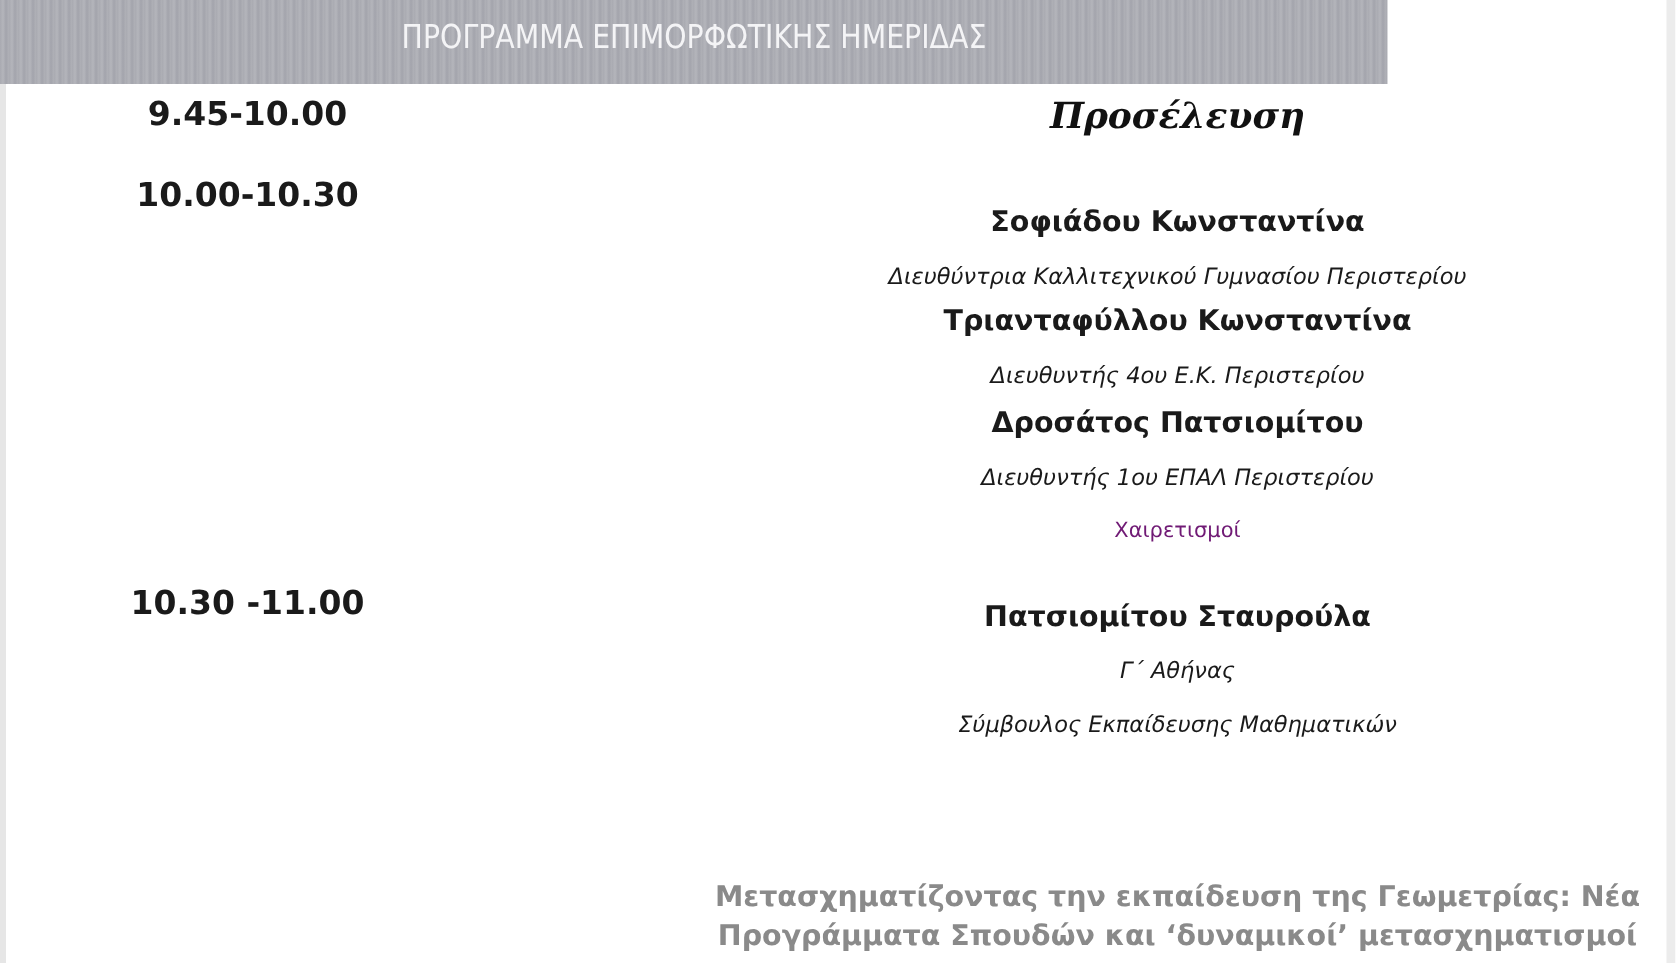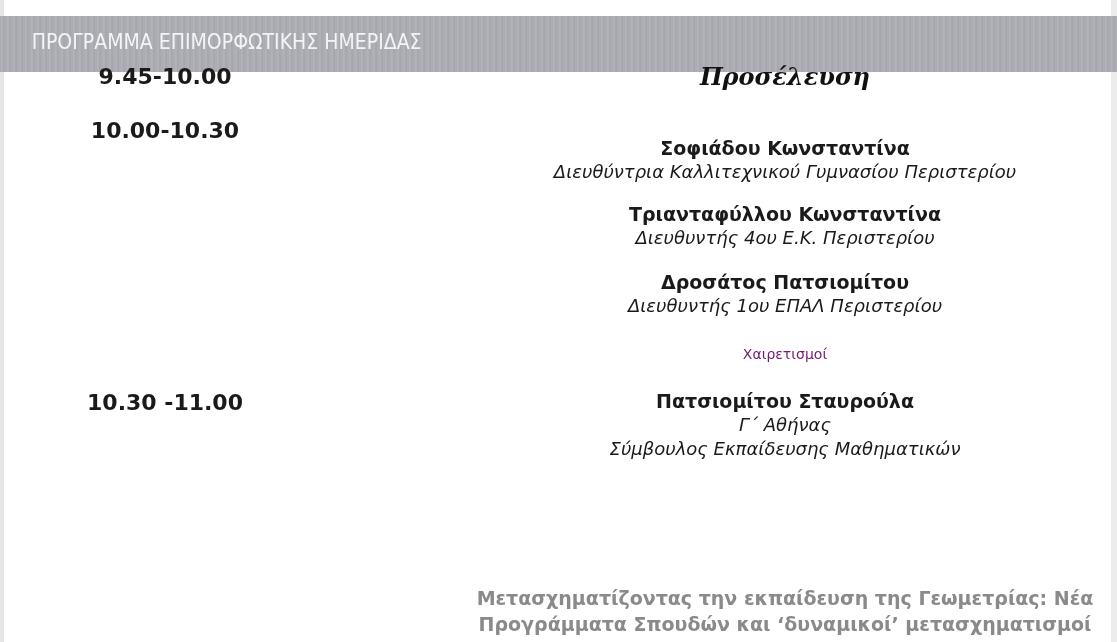--- a/index.html
+++ b/index.html
@@ -5,43 +5,43 @@
   html, body { margin:0; padding:0; }
   body {
     width:1117px; height:642px; overflow:hidden; position:relative;
     background:#ffffff;
     font-family:"DejaVu Sans", sans-serif;
     color:#1a1a1a;
   }
   .edge-left { position:absolute; left:0; top:0; width:4px; height:642px; background:#e6e6e6; }
   .edge-right { position:absolute; right:0; top:0; width:6px; height:642px; background:#ececec; }
   .banner {
-    position:absolute; left:0; top:16px; width:1117px; height:56px;
+    position:absolute; left:0; top:0; width:925px; height:56px;
     background: repeating-linear-gradient(90deg, #a9aab1 0px, #b4b5bb 2px, #a3a4ac 4px, #b0b1b7 6px);
-    display:flex; align-items:center; 
+    display:flex; align-items:center; justify-content:center;
   }
   .banner-title {
     color:#f4f4f6; font-size:22px; letter-spacing:0px;
     font-family:"DejaVu Sans", sans-serif;
     transform:scaleX(0.86); transform-origin:center;
     margin-top:-6px;
   }
   .time {
     position:absolute; left:0; width:330px; text-align:center;
     font-weight:bold; font-size:22px; color:#1a1a1a;
     font-family:"DejaVu Sans", sans-serif;
   }
   .center {
     position:absolute; left:500px; width:570px; text-align:center;
   }
   .heading-serif {
     font-family:"DejaVu Serif", serif; font-weight:bold; font-size:24px; color:#111;
   }
   .name { font-weight:bold; font-size:19px; color:#1a1a1a; line-height:24px; }
-  .role { font-style:italic; font-size:18px; color:#1a1a1a; line-height:24px; }
+  .role { font-style:italic; font-size:15px; color:#1a1a1a; line-height:24px;margin-top:12px; }
   .grey-text { color:#701a75; font-size:14px; }
   .topic {
     position:absolute; left:430px; width:710px; text-align:center;
     color:#8a8a8a; font-size:19px; line-height:26px; font-weight:bold;
   }
 </style>
 </head>
 <body>
 
 <div class="edge-left"></div>
@@ -68,21 +68,21 @@
 
 <div class="center" style="top:270px;">
   <div class="name">Δροσάτος Πατσιομίτου</div>
   <div class="role">Διευθυντής 1ου ΕΠΑΛ Περιστερίου</div>
 </div>
 
 <div class="center grey-text" style="top:346px;">Χαιρετισμοί</div>
 
 <div class="time" style="top:390px;">10.30  -11.00</div>
 
-<div class="center" style="top:389px;">
+<div class="center" style="top:399px;">
   <div class="name">Πατσιομίτου Σταυρούλα</div>
   <div class="role">Γ΄ Αθήνας</div>
   <div class="role">Σύμβουλος Εκπαίδευσης Μαθηματικών</div>
 </div>
 
 <div class="topic" style="top:585px;">
   <div>Μετασχηματίζοντας την εκπαίδευση της Γεωμετρίας: Νέα</div>
   <div>Προγράμματα Σπουδών και ‘δυναμικοί’ μετασχηματισμοί</div>
 </div>
 

